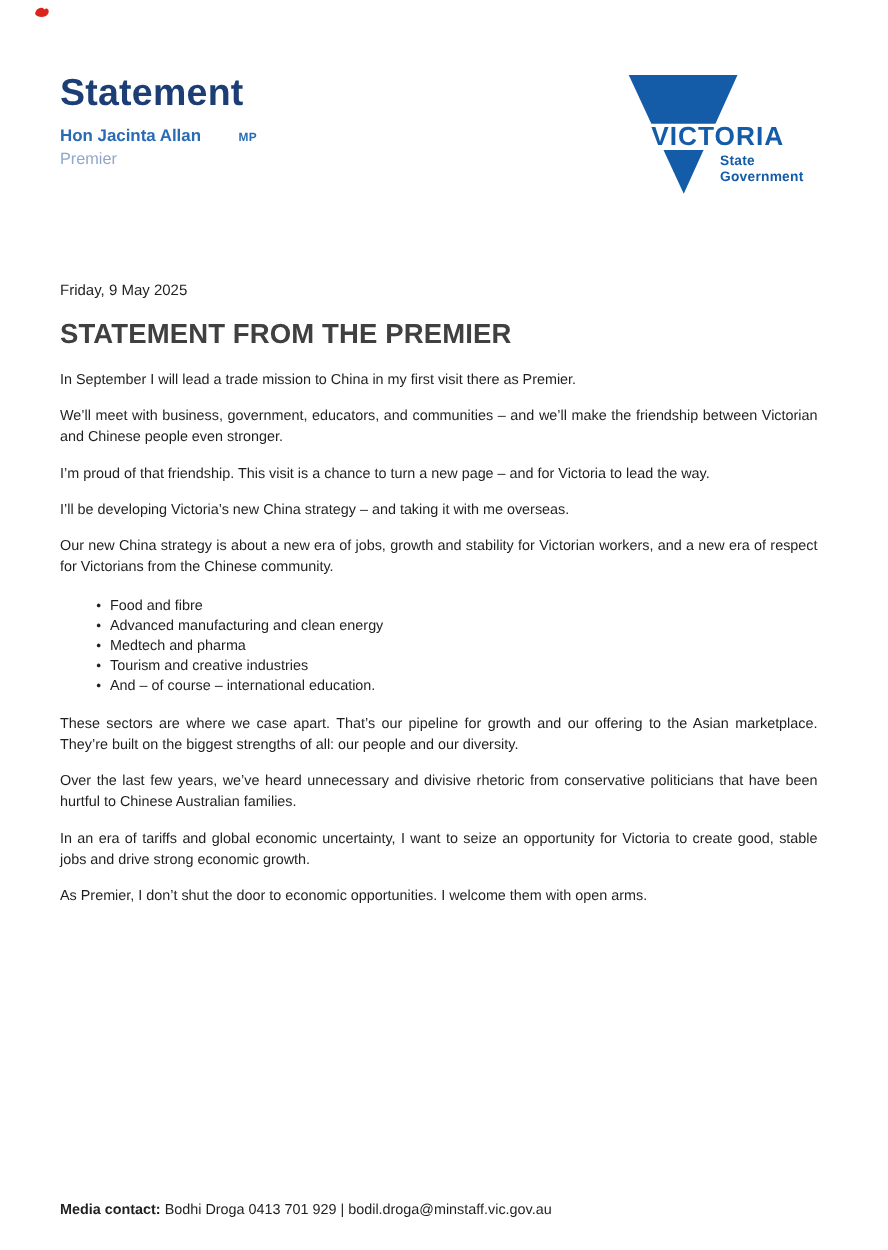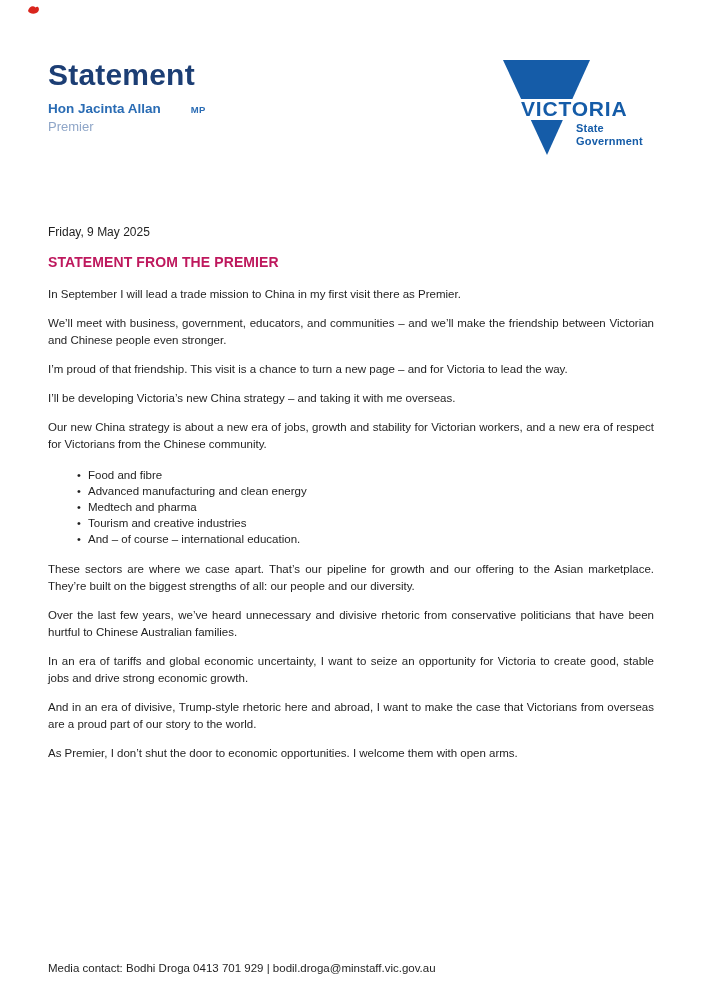--- a/index.html
+++ b/index.html
@@ -71,23 +71,23 @@
     letter-spacing: 0.2px;
   }
   
   .doc-main { margin-top: 68px; }
   .date {
     font-size: 12px;
     color: #1f1f1f;
     margin-bottom: 15px;
   }
   .title {
-    font-size: 14px;
-    font-weight: 700;
-    color: #be185d;
+    font-size: 22px;
+    font-weight: 700;
+    color: #404040;
     letter-spacing: 0.1px;
     margin-bottom: 16px;
   }
   .body-p {
     font-size: 11.5px;
     line-height: 17px;
     margin-bottom: 12px;
     text-align: justify;
     color: #1f1f1f;
   }
@@ -109,21 +109,21 @@
   }
   
   .doc-footer {
     position: absolute;
     left: 48px;
     right: 47px;
     bottom: 26px;
     font-size: 11.5px;
     color: #1f1f1f;
   }
-  .doc-footer .label { font-weight: 400; }
+  .doc-footer .label { font-weight: 700; }
 </style>
 </head>
 <body>
 
 <div class="page">
 
   <svg class="red-mark" viewBox="0 0 16 12" aria-hidden="true">
     <path d="M2,7 C3,2.5 7,1 9.5,3.5 C11.5,1.5 14,4 12.5,7 C10.5,10.5 4,10.5 2,7 Z" fill="#d9251d"></path>
   </svg>
 
@@ -192,21 +192,20 @@
       </ul>
 
     <div>
 
         <p class="body-p">These sectors are where we case apart. That’s our pipeline for growth and our offering to the Asian marketplace. They’re built on the biggest strengths of all: our people and our diversity.</p>
 
         <p class="body-p">Over the last few years, we’ve heard unnecessary and divisive rhetoric from conservative politicians that have been hurtful to Chinese Australian families.</p>
 
         <p class="body-p">In an era of tariffs and global economic uncertainty, I want to seize an opportunity for Victoria to create good, stable jobs and drive strong economic growth.</p>
 
-        <p class="body-p">And in an era of divisive, Trump-style rhetoric here and abroad, I want to make the case that Victorians from overseas are a proud part of our story to the world.</p>
 
         <p class="body-p">As Premier, I don’t shut the door to economic opportunities. I welcome them with open arms.</p>
       </div>
   </main>
 
   <footer class="doc-footer">
     <span class="label">Media contact:</span>
     <span>Bodhi Droga 0413 701 929 | bodil.droga@minstaff.vic.gov.au</span>
   </footer>
 

